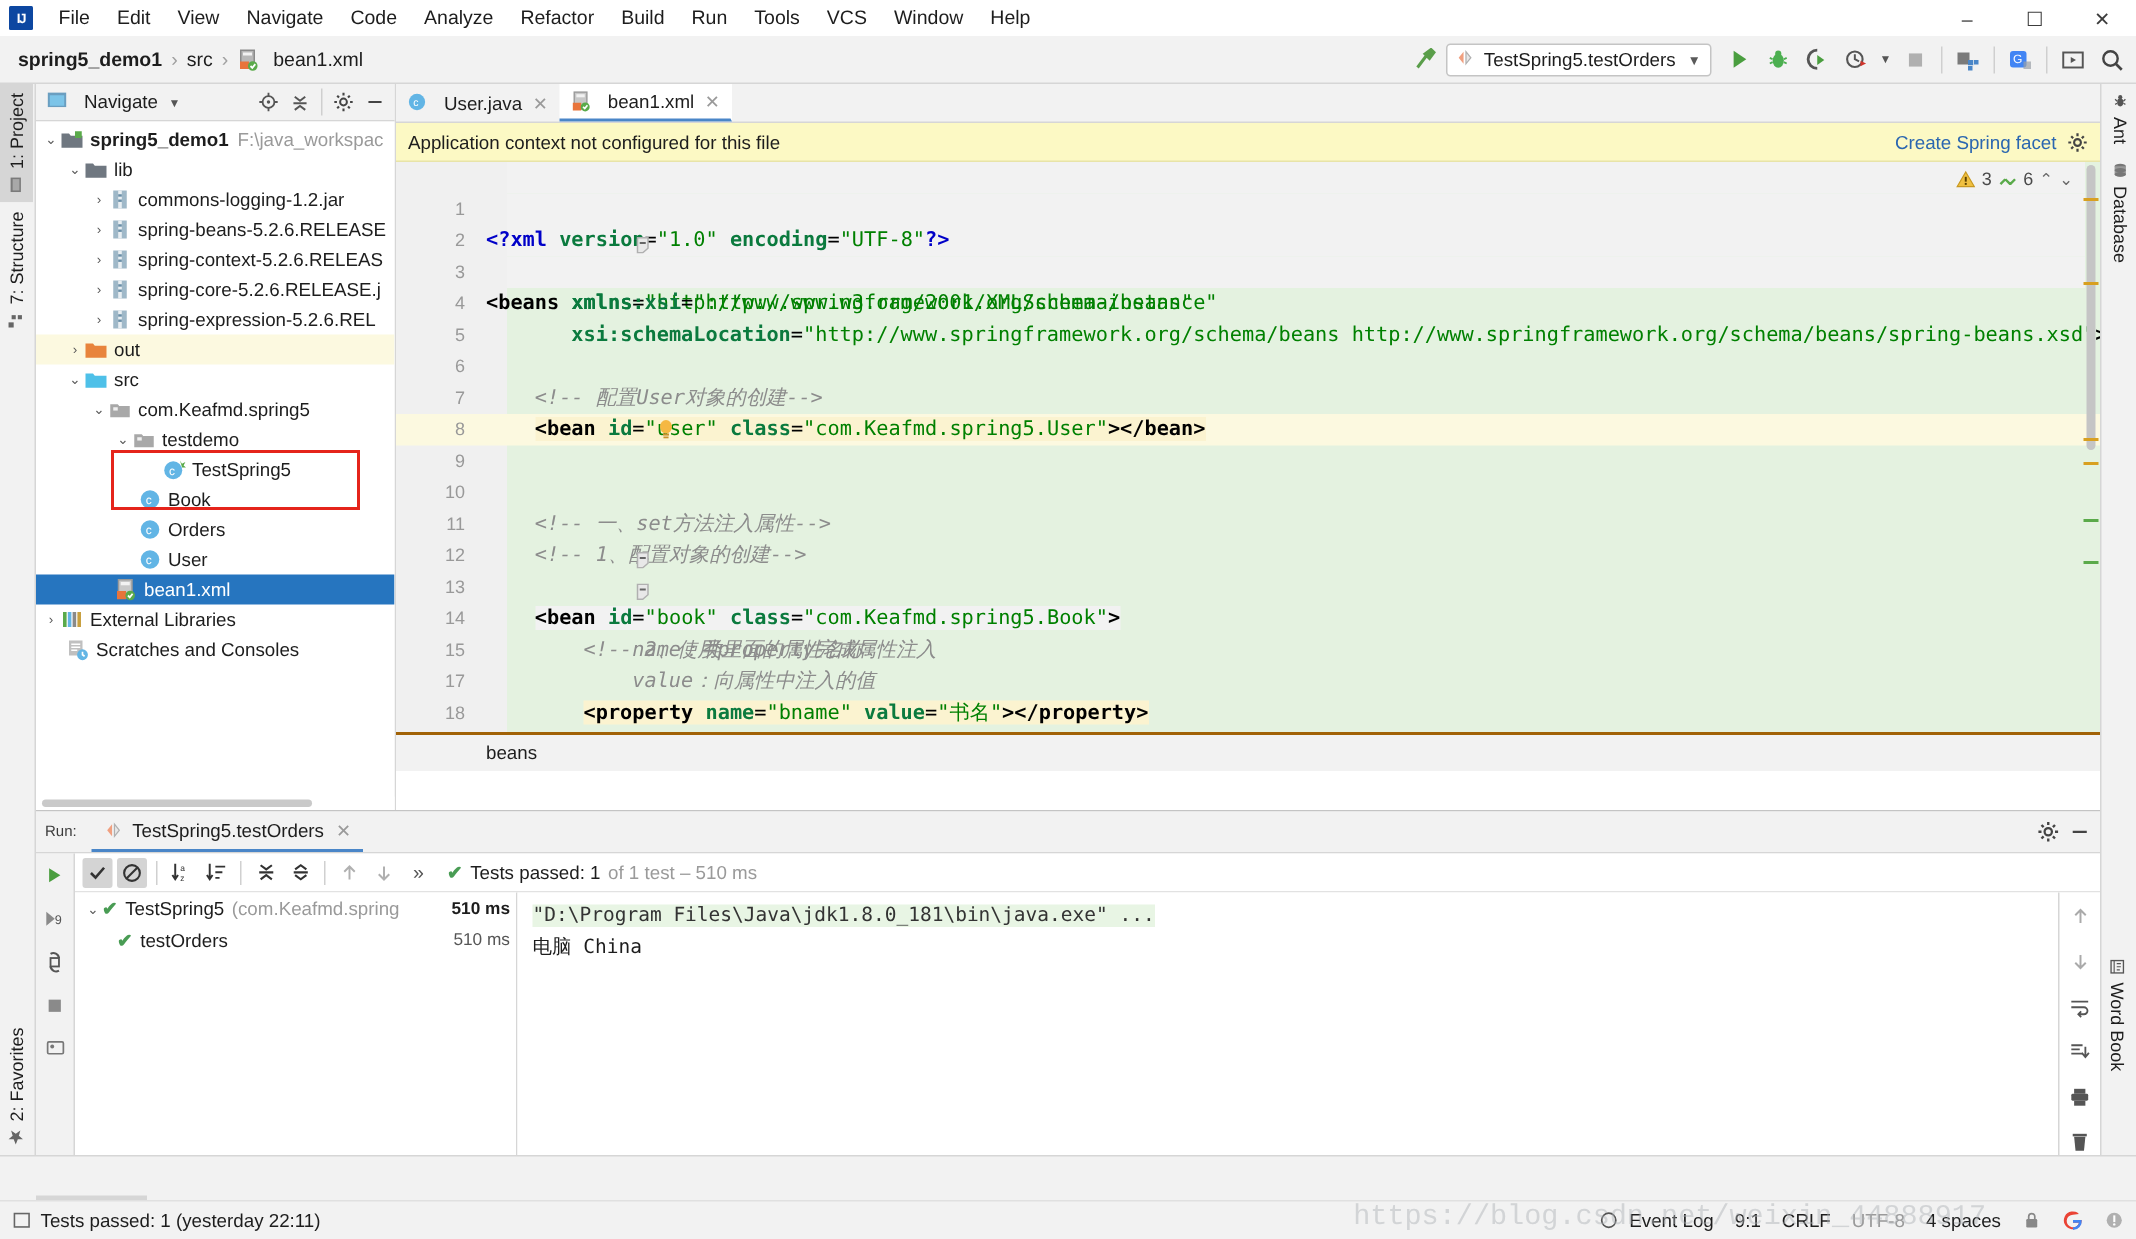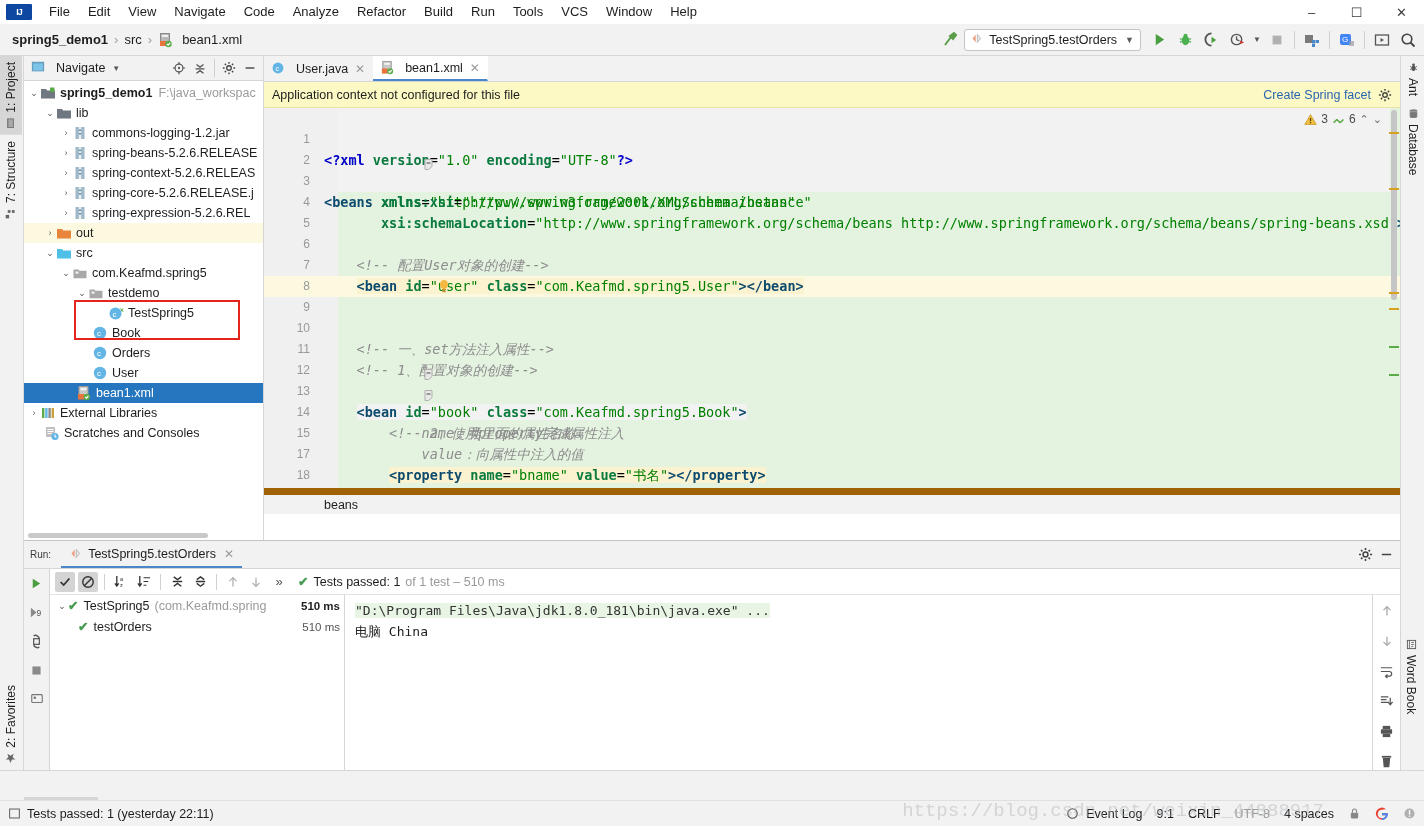--- a/index.html
+++ b/index.html
@@ -15,21 +15,21 @@
   }
   .app { position: relative; width: 1424px; height: 826px; background:#f2f2f2; }
 
   
   .titlebar {
     position:absolute; top:0; left:0; width:1424px; height:24px;
     background:#ffffff; display:flex; align-items:center;
     border-bottom:1px solid #ffffff;
   }
   .ij-logo {
-    width:26px; height:16px; margin-left:6px; margin-right:8px;
+    width:16px; height:16px; margin-left:6px; margin-right:8px;
     background:#0d47a1; color:#fff; font-size:9px; font-weight:bold;
     display:flex; align-items:center; justify-content:center; letter-spacing:-1px;
     border-radius:1px;
     text-align:center;
   }
   .menubar { display:flex; align-items:center; gap:0; }
   .menu-item {
     padding:3px 9px; font-size:13px; color:#1d1d1d; cursor:default; line-height:16px;
   }
   .title-text {
@@ -155,21 +155,21 @@
   }
   .ln .num {
     position:absolute; left:0; width:46px; text-align:right;
     color:#999999; font-family:"Liberation Sans", sans-serif; font-size:12px;
   }
   .ln .txt { position:absolute; left:60px; }
   .lnbg { position:absolute; left:74px; height:21px; }
   .row-hl-white { background:#f2f2f2; }
   .row-hl-yellow { background:#fcf9e0; }
 
-  .tok-tag    { color:#0c4a6e; font-weight:bold;margin-top:41px; }
+  .tok-tag    { color:#000000; font-weight:bold;margin-top:41px; }
   .tok-attr   { color:#0b7a3e; font-weight:bold; }
   .tok-str    { color:#008000; }
   .tok-cmt    { color:#8c8c8c; font-style:italic; }
   .tok-punc   { color:#000000; }
   .tok-pi     { color:#0000c8; font-weight:bold; }
 
   .code-scroll-v {
     position:absolute; right:0; top:0; width:12px; height:406px; background:transparent;
   }
   .code-scroll-v i {
@@ -177,21 +177,21 @@
     background:#c5c5c5; border-radius:3px; display:block;
   }
   .marker { position:absolute; right:1px; width:10px; height:2px; }
 
   .insp-widget {
     position:absolute; right:18px; top:4px; display:flex; align-items:center; gap:4px;
     font-size:12px; color:#4a4a4a; z-index:5;
   }
   .breadcrumb-bar {
     position:absolute; bottom:0; left:0; width:1136px; height:26px;
-    background:#f2f2f2; border-top:7px solid #a16207;
+    background:#f2f2f2; border-top:2px solid #a16207;
     display:flex; align-items:center; padding-left:60px; font-size:12.5px;
   }
 
   
   .run-panel {
     position:absolute; top:540px; left:24px; width:1376px; height:230px;
     background:#fff; border-top:1px solid #c4c4c4; display:flex; flex-direction:column;
   }
   .run-header {
     height:28px; background:#f2f2f2; display:flex; align-items:center;

